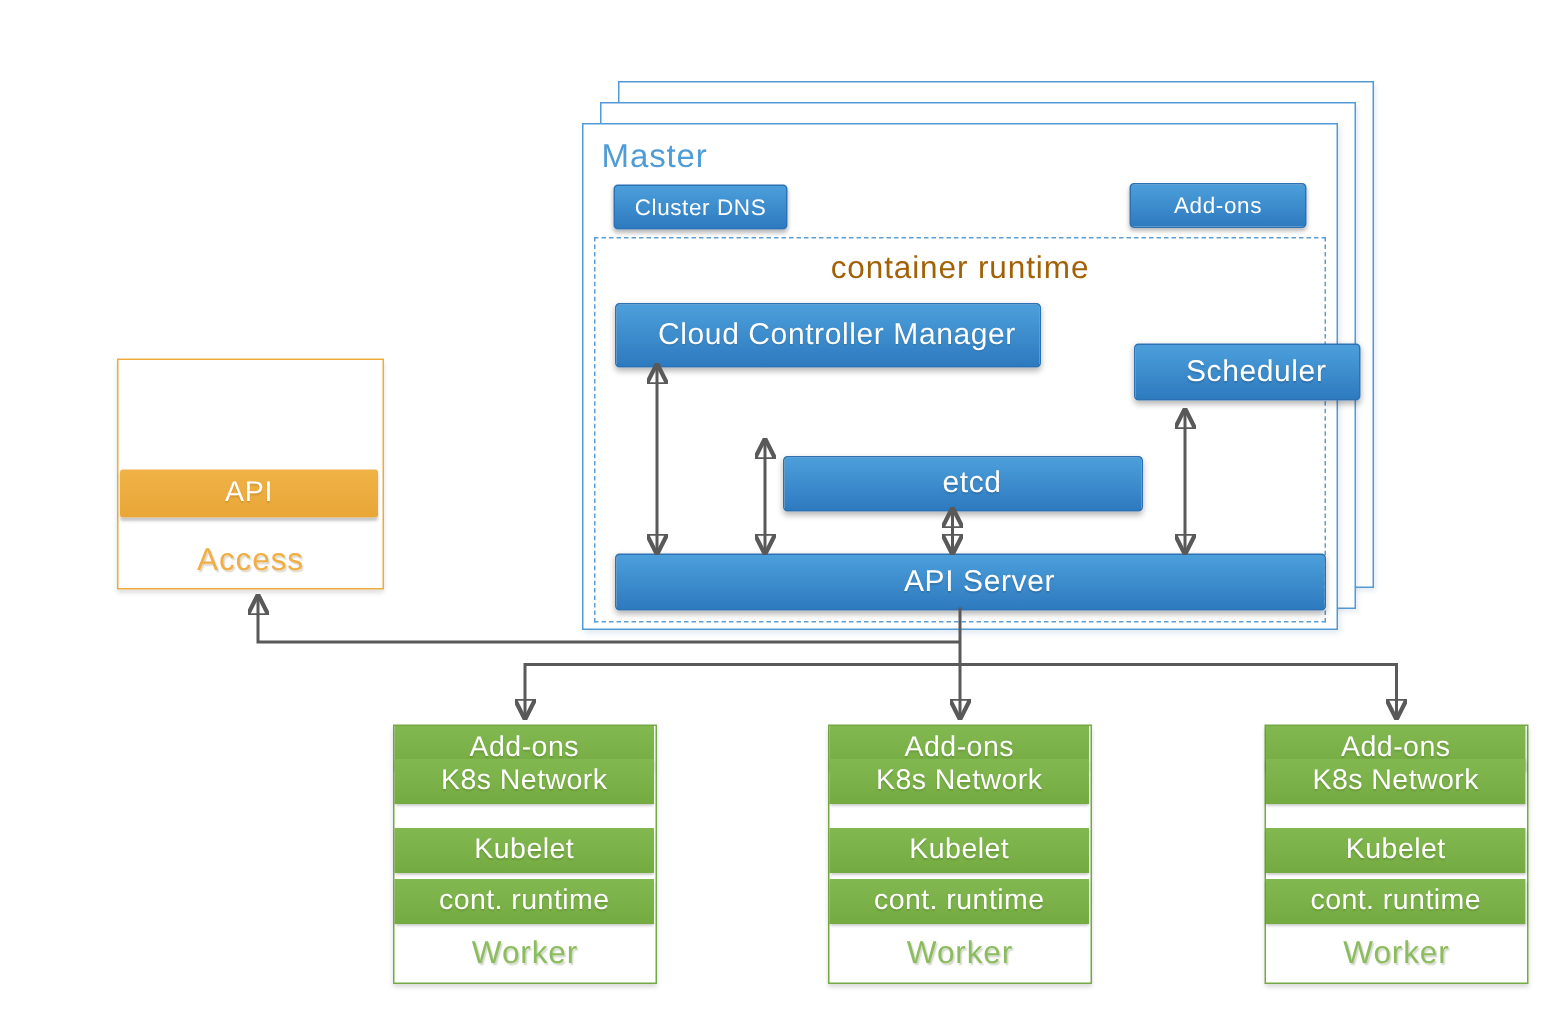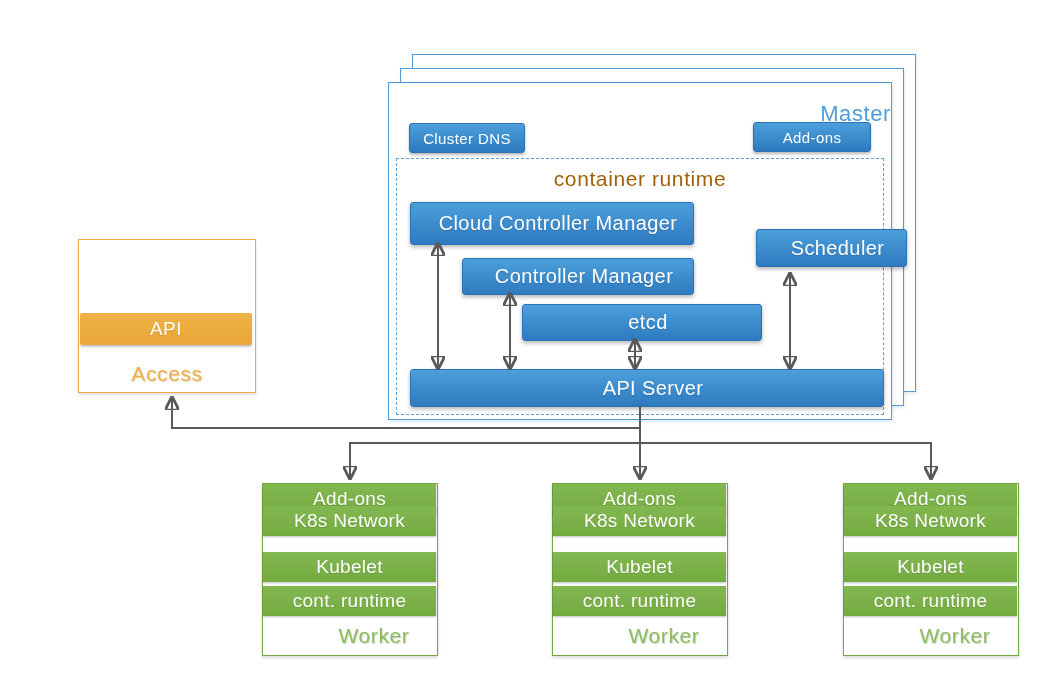--- a/index.html
+++ b/index.html
@@ -12,22 +12,22 @@
     position:absolute;width:502px;height:336px;background:#fff;
     border:1.5px solid #539ad4;box-shadow:1px 2px 3px rgba(80,130,180,.15);
   }
   .layer-back{left:412px;top:54px;}
   .layer-mid{left:400px;top:68px;}
   .master{
     position:absolute;left:388px;top:82px;width:502px;height:336px;background:#fff;
     border:1.5px solid #539ad4;box-shadow:1px 2px 4px rgba(80,130,180,.18);
   }
   .master-title{
-    position:absolute;left:0;top:8px;width:100%;text-align:right;
-    color:#4f9cd7;font-size:22px;letter-spacing:.6px;margin-top:10px;
+    position:absolute;left:12px;top:8px;width:100%;text-align:left;
+    color:#4f9cd7;font-size:22px;letter-spacing:.6px;
   }
   .chip{
     position:absolute;display:flex;align-items:center;justify-content:center;
     background:linear-gradient(180deg,#4c9fdb 0%,#2e7abf 100%);
     border:1px solid #2b71b3;border-radius:3px;color:#fff;font-size:15px;
     letter-spacing:.4px;box-shadow:0 2px 3px rgba(0,0,0,.28);
   }
   .chip-dns{left:20px;top:40px;width:114px;height:28px;text-align:right;}
   .chip-addons{left:364px;top:39px;width:116px;height:28px;}
   .runtime{
@@ -82,21 +82,20 @@
     background:linear-gradient(180deg,#82b850 0%,#74ab41 100%);
     color:#fff;font-size:19px;letter-spacing:.3px;
     box-shadow:0 1px 2px rgba(0,0,0,.25);text-shadow:0 1px 1px rgba(0,0,0,.12);
   }
   .wrow1{top:0;} .wrow2{top:22px;} .wrow3{top:68px;} .wrow4{top:102px;}
   .wlabel{
     position:absolute;left:0;top:132px;width:100%;height:40px;
     display:flex;align-items:center;justify-content:center;
     color:#8cbc5e;font-size:21px;letter-spacing:.6px;
     text-shadow:1px 1px 1px rgba(60,90,30,.25);
-    margin-left:24px;
   }
   
   .connectors{position:absolute;left:0;top:0;width:1040px;height:690px;
     pointer-events:none;z-index:20;}
   .connectors path{stroke:#595959;stroke-width:2;fill:none;}
 </style>
 </head>
 <body>
 
 <div class="canvas">
@@ -105,21 +104,20 @@
   <div class="stack-layer layer-mid"></div>
 
   <div class="master">
     <div class="master-title">Master</div>
     <div class="chip chip-dns">Cluster DNS</div>
     <div class="chip chip-addons">Add-ons</div>
 
     <div class="runtime">
       <div class="runtime-title">container runtime</div>
       <div class="bluebox box-ccm">Cloud Controller Manager</div>
-      <div class="bluebox box-cm">Controller Manager</div>
       <div class="bluebox box-etcd">etcd</div>
       <div class="bluebox box-sched">Scheduler</div>
       <div class="bluebox box-api">API Server</div>
     </div>
   </div>
 
   <div class="access">
     <div class="abar abar3">API</div>
     <div class="access-label">Access</div>
   </div>

